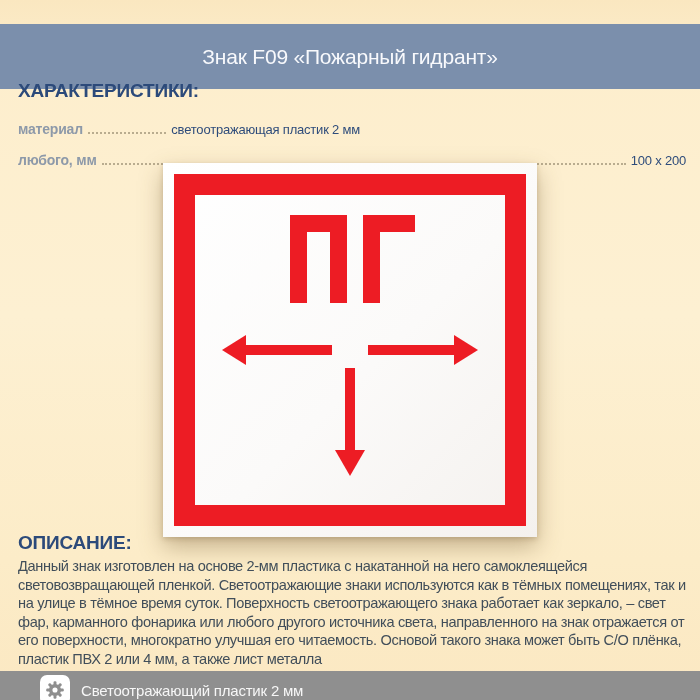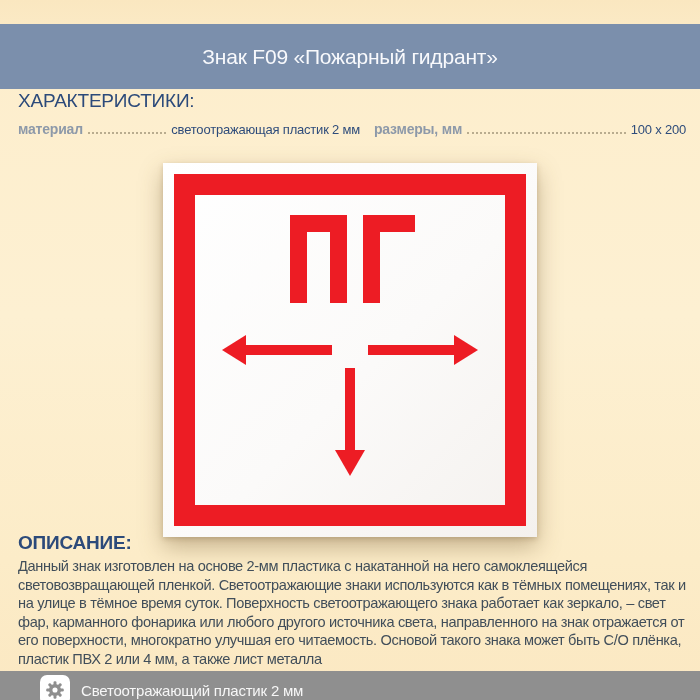--- a/index.html
+++ b/index.html
@@ -12,26 +12,26 @@
 
   
   .header{position:absolute;left:0;top:0;width:700px;height:65px;background:#7b8fac;margin-top:24px;}
   .header-title{
     display:block;text-align:center;line-height:65px;
     color:#f8f9fc;font-size:21px;letter-spacing:-0.2px;
   }
 
   
   .char-heading{
-    position:absolute;left:18px;top:90px;
-    color:#2c4a7a;font-size:19px;font-weight:normal;letter-spacing:-0.2px;
+    position:absolute;left:18px;top:80px;
+    color:#2c4a7a;font-size:19px;font-weight:bold;letter-spacing:-0.2px;
   }
   .spec-row{
     position:absolute;left:18px;right:14px;top:121px;
-    display:flex;gap:14px;
+    display:flex;gap:14px;flex-direction:column;
   }
   .spec-item{display:flex;align-items:flex-end;}
   .spec-item.first{width:342px;flex:none;}
   .spec-item.second{flex:1;}
   .spec-label{
     color:#8d99a9;font-size:14px;font-weight:bold;letter-spacing:-0.2px;
     white-space:nowrap;padding-bottom:1px;
   }
   .spec-leader{
     flex:1;min-width:16px;margin:0 5px 4px 5px;
@@ -111,21 +111,21 @@
 
   <div class="char-heading">ХАРАКТЕРИСТИКИ:</div>
 
   <div class="spec-row">
     <div class="spec-item first">
       <span class="spec-label">материал</span>
       <span class="spec-leader"></span>
       <span class="spec-value">светоотражающая пластик 2 мм</span>
     </div>
     <div class="spec-item second">
-      <span class="spec-label">размеры,  мм</span>
+      <span class="spec-label">любого,  мм</span>
       <span class="spec-leader"></span>
       <span class="spec-value">100  x  200</span>
     </div>
   </div>
 
   <div class="sign">
     <span class="sr-only">ПГ</span>
     <div class="sign-frame"></div>
     <div class="shape letter-p"></div>
     <div class="shape letter-g"></div>

